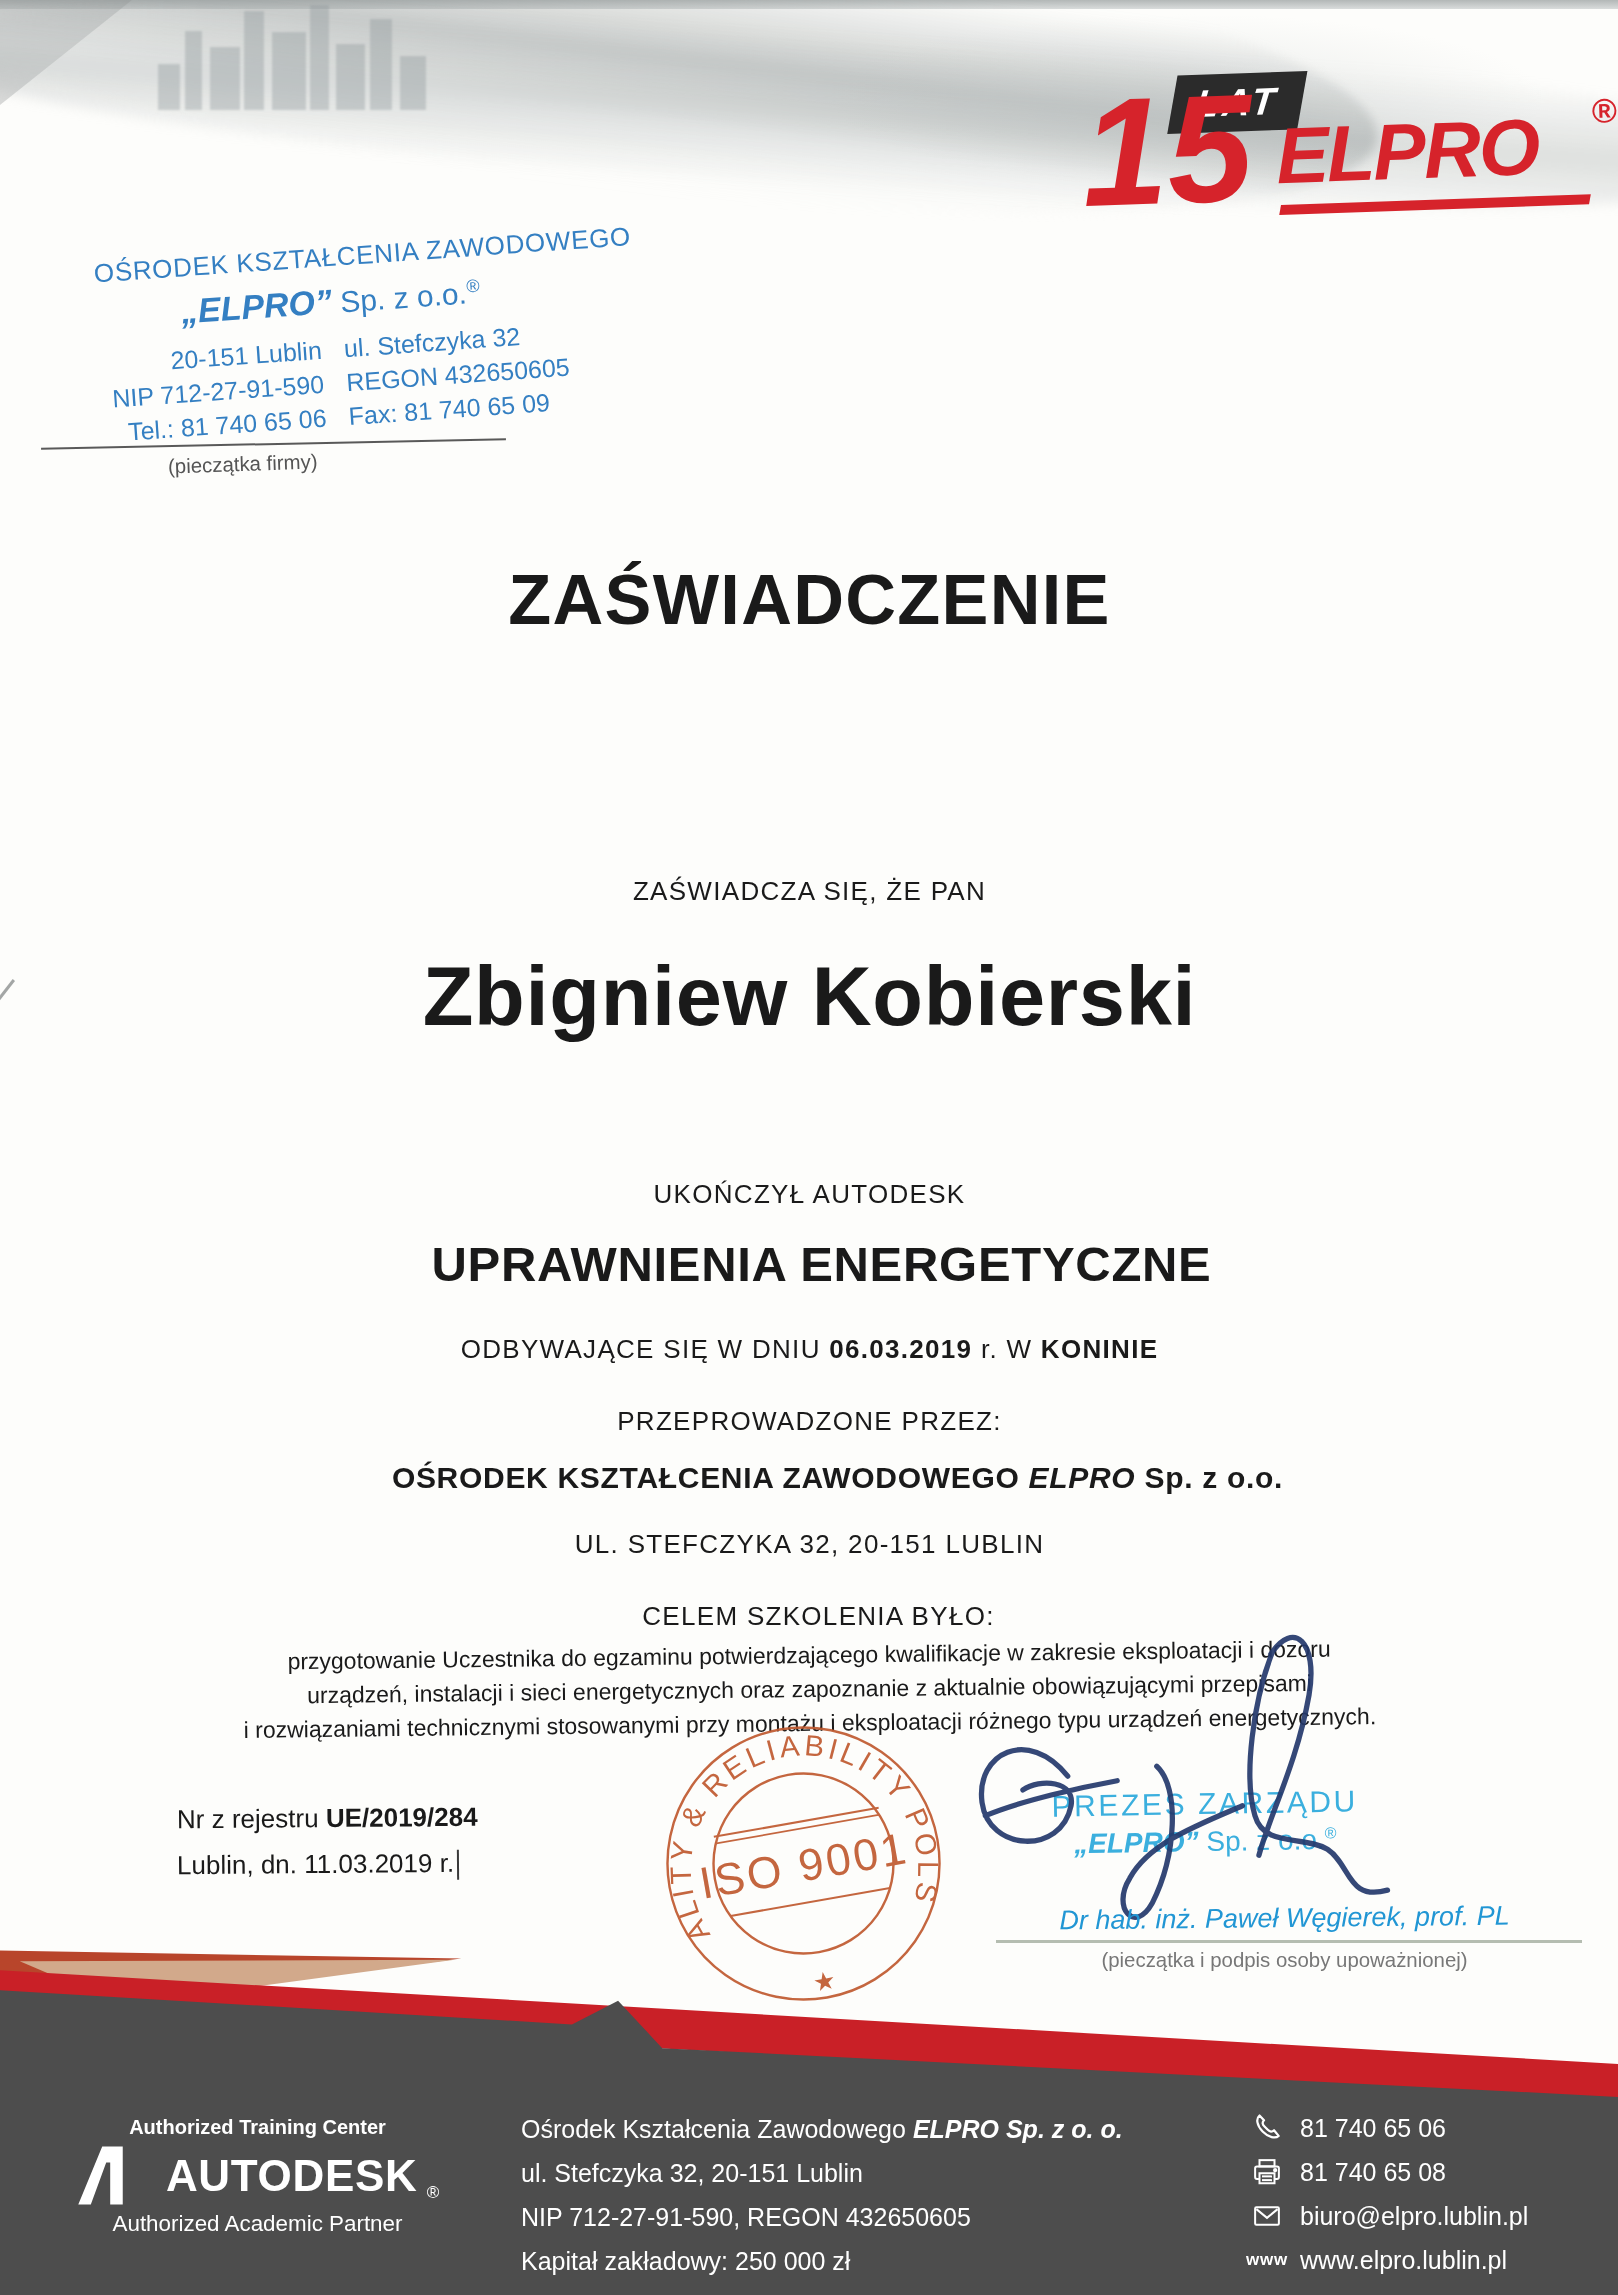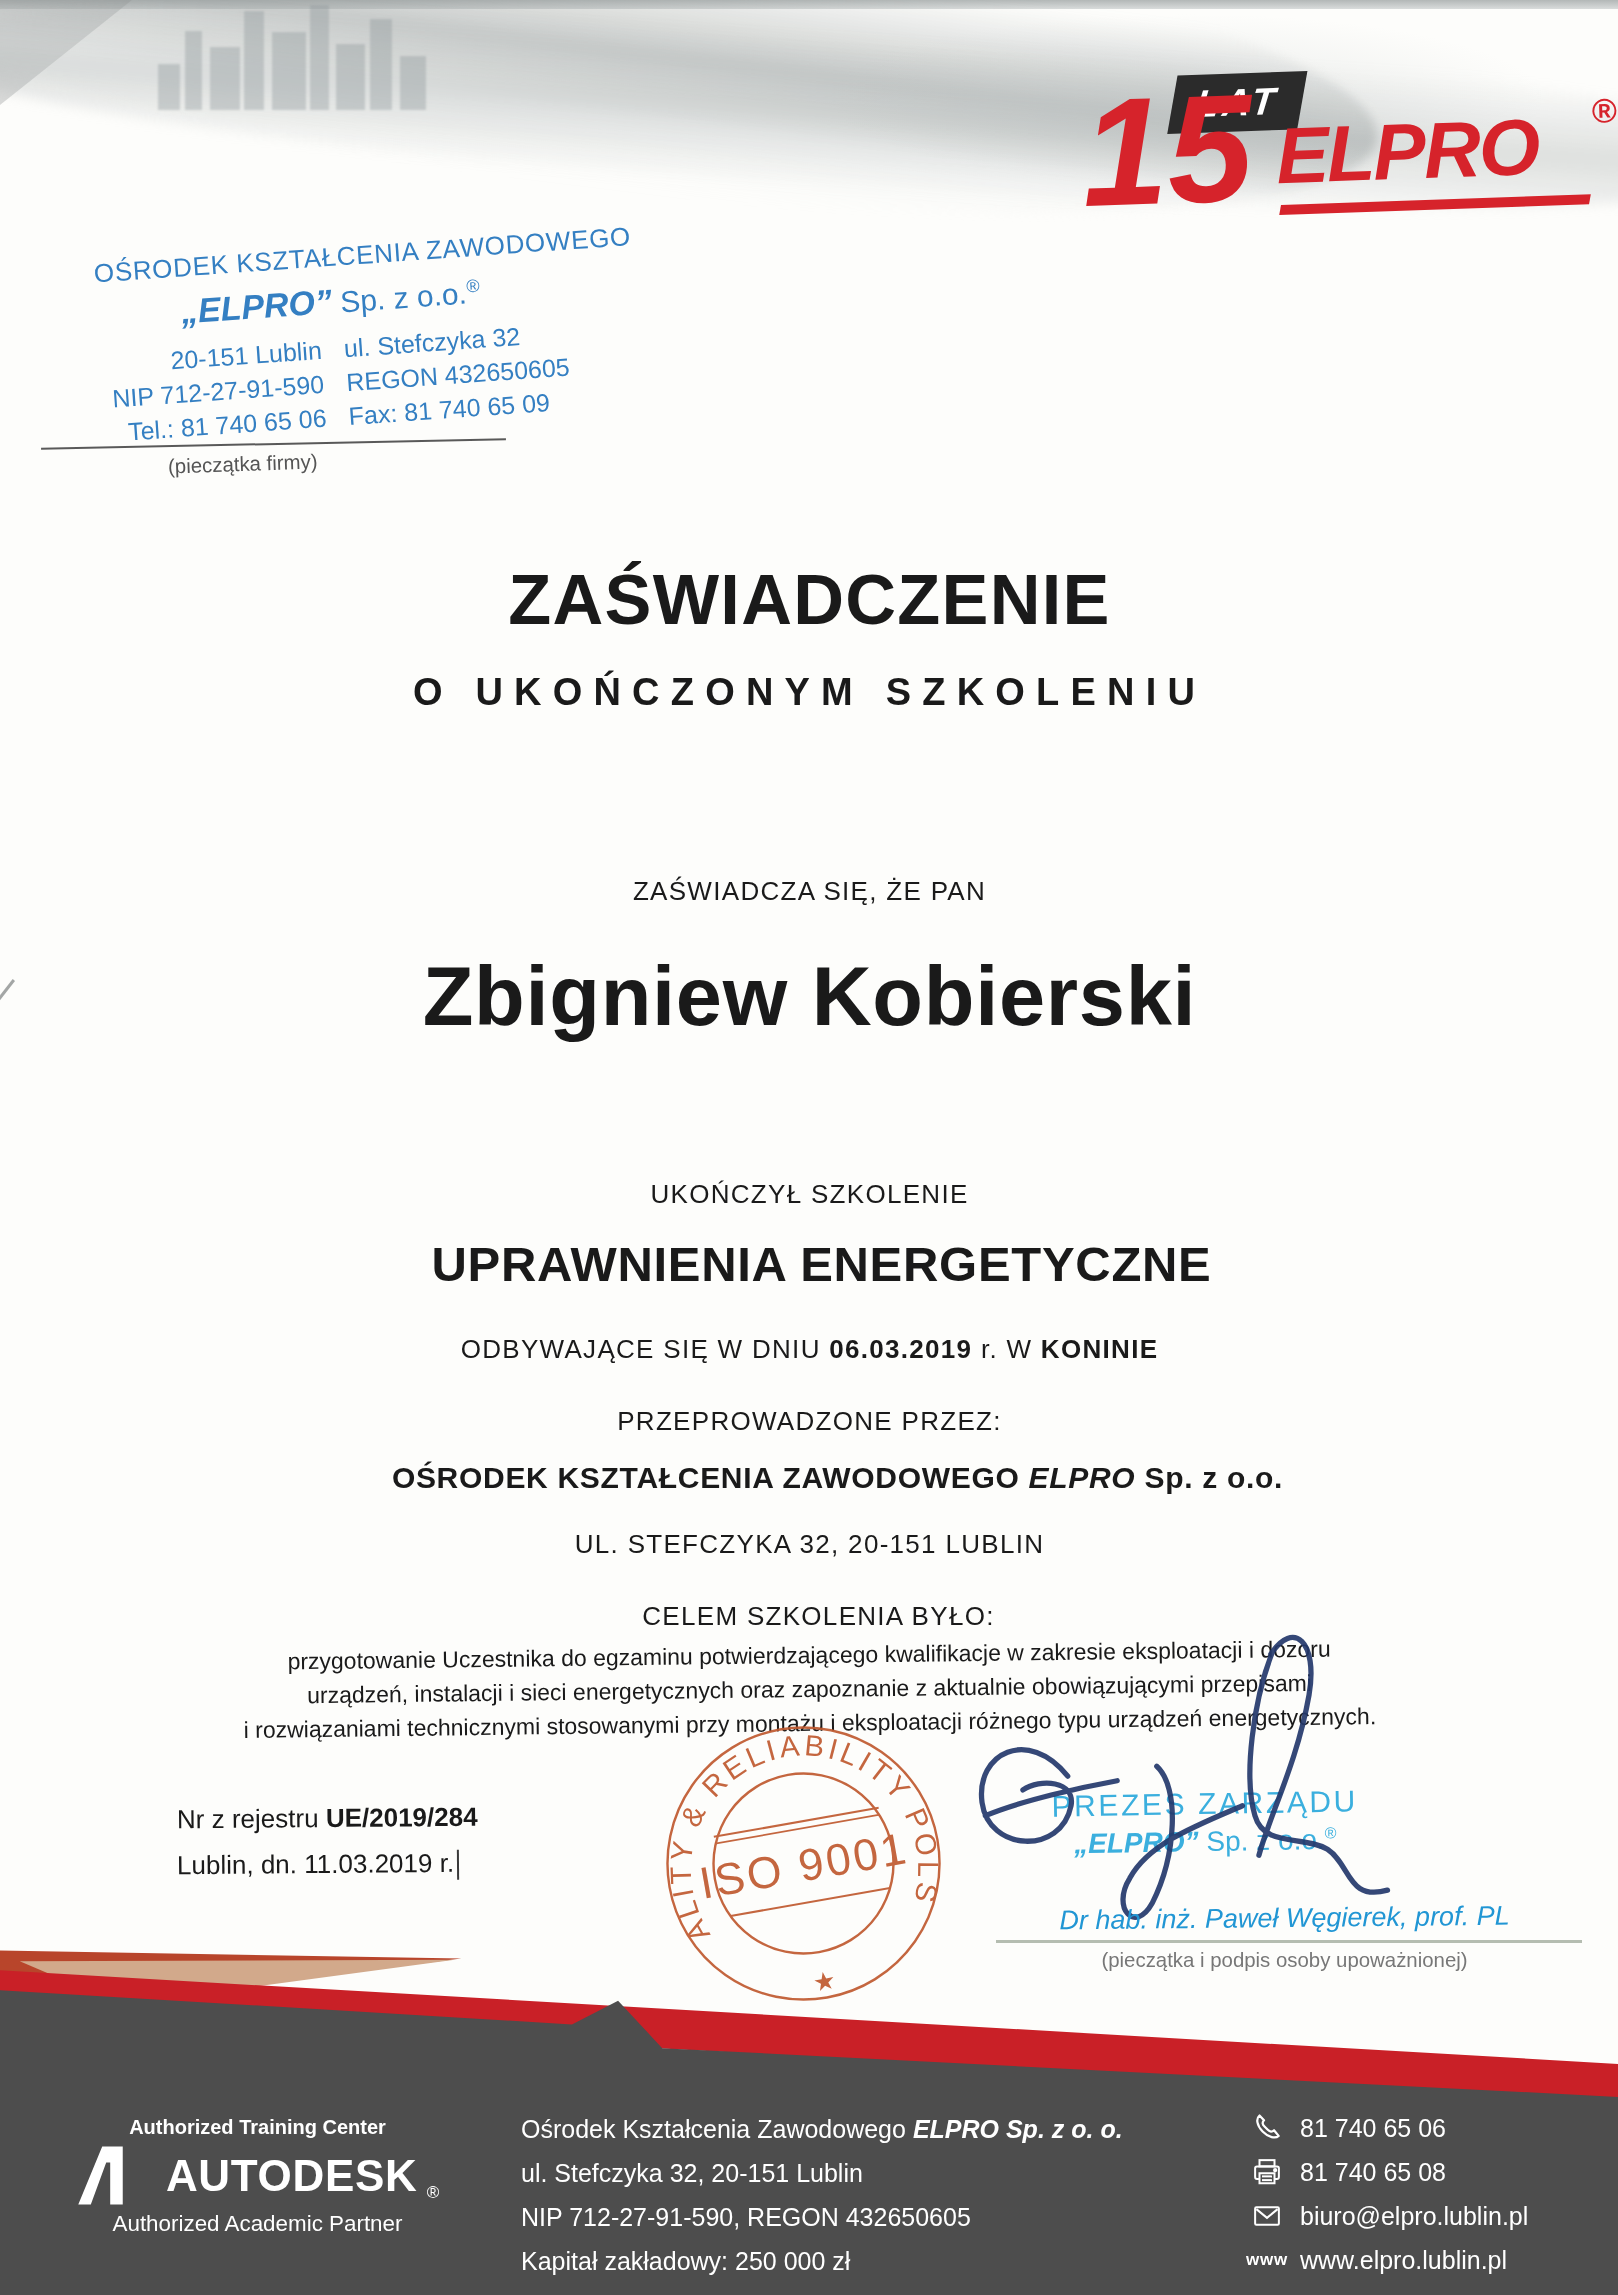--- a/index.html
+++ b/index.html
@@ -146,25 +146,24 @@
     <div class="lat-box">
         <span>LAT</span>
       </div>
     <div class="big15"><b>15</b></div>
     <div class="elpro-word">ELPRO</div>
     <div class="elpro-underline"></div>
     <div class="logo-reg">®</div>
   </div>
 
   <div class="abs centered cert-title">ZAŚWIADCZENIE</div>
-  <div class="abs centered cert-subtitle">O UKOŃCZONYM SZKOLENIU</div>
 
   <div class="abs centered caps-line certify-line">ZAŚWIADCZA SIĘ, ŻE PAN</div>
   <div class="abs centered participant">Zbigniew Kobierski</div>
-  <div class="abs centered caps-line completed-line">UKOŃCZYŁ SZKOLENIE</div>
+  <div class="abs centered caps-line completed-line">UKOŃCZYŁ AUTODESK</div>
   <div class="abs centered course-title">UPRAWNIENIA ENERGETYCZNE</div>
   <div class="abs centered caps-line date-line"><span>ODBYWAJĄCE SIĘ W DNIU </span><span class="bold">06.03.2019</span><span> r. W </span><span class="bold">KONINIE</span></div>
   <div class="abs centered caps-line conducted-line">PRZEPROWADZONE PRZEZ:</div>
   <div class="abs centered provider-line"><span>OŚRODEK KSZTAŁCENIA ZAWODOWEGO </span><span class="bi">ELPRO</span><span> Sp. z o.o.</span></div>
   <div class="abs centered caps-line provider-addr">UL. STEFCZYKA 32, 20-151 LUBLIN</div>
 
   <div class="abs centered caps-line goal-heading">CELEM SZKOLENIA BYŁO:</div>
   <div class="abs centered goal-par">
     <div>przygotowanie Uczestnika do egzaminu potwierdzającego kwalifikacje w zakresie eksploatacji i dozoru</div>
     <div>urządzeń, instalacji i sieci energetycznych oraz zapoznanie z aktualnie obowiązującymi przepisami</div>

